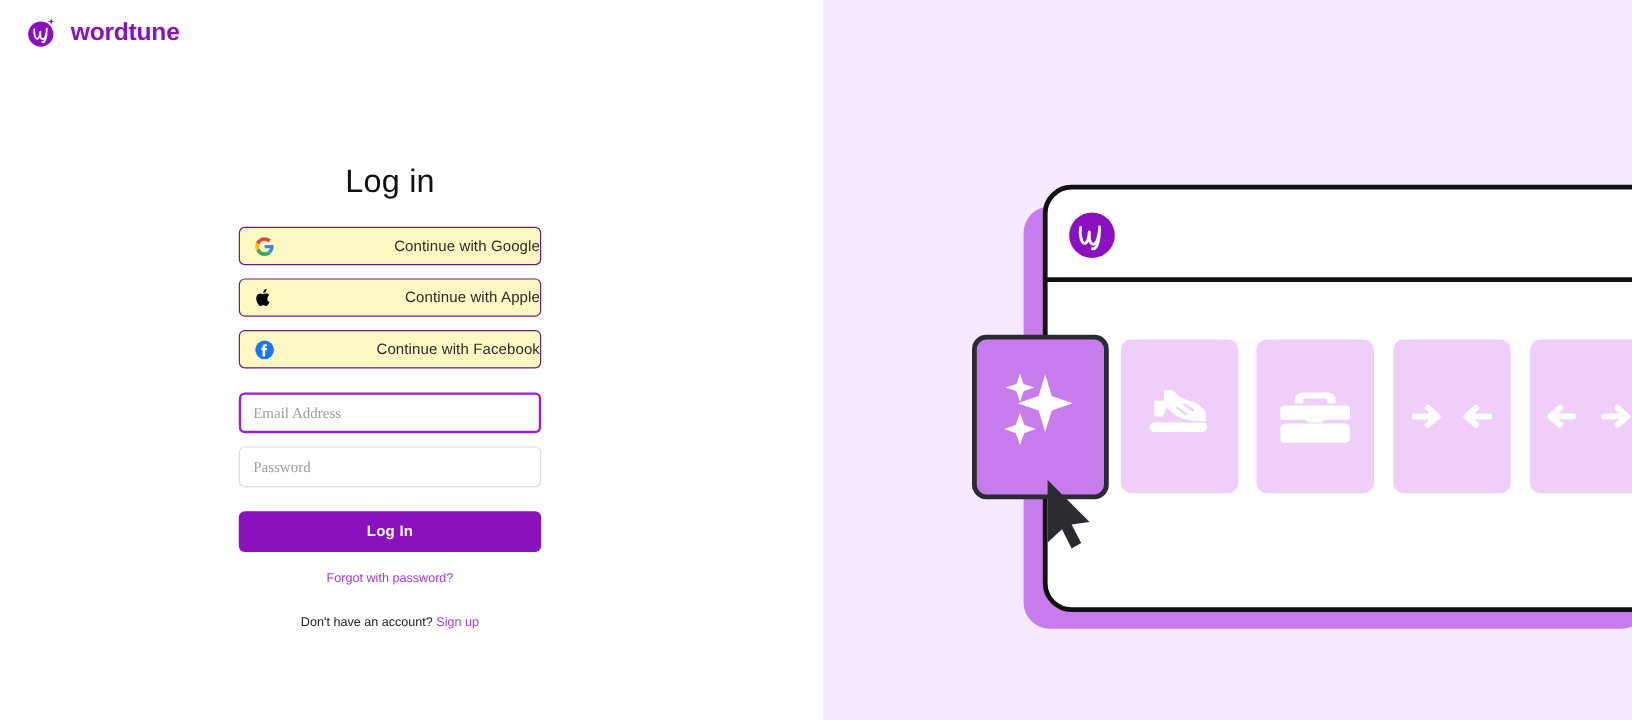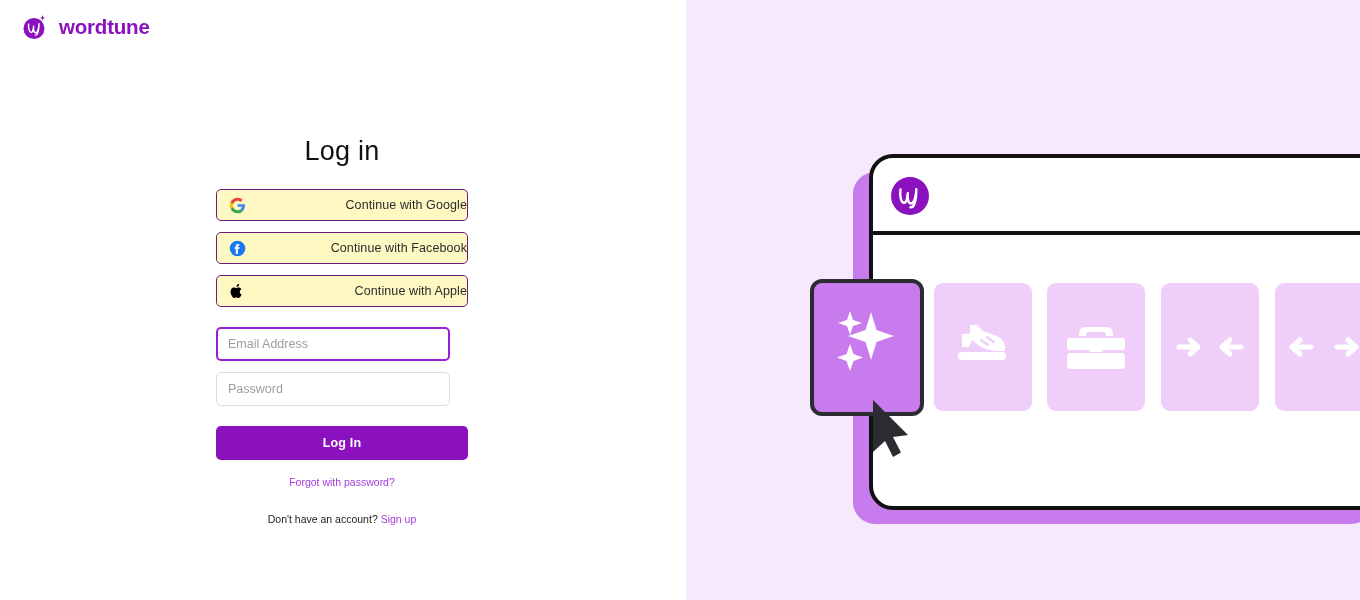--- a/index.html
+++ b/index.html
@@ -34,21 +34,21 @@
   .brand-mark { width: 30px; height: 30px; display: block; }
   .brand-name {
     font-size: 20.5px;
     font-weight: bold;
     letter-spacing: -0.2px;
     color: #8B10BE;
   }
 
   .form-wrap {
     position: absolute;
-    left: 216px;
+    left: 199px;
     top: 138px;
     width: 252px;
   }
   .page-title {
     font-size: 27px;
     color: #111111;
     text-align: center;
     font-weight: normal;
     letter-spacing: 0.2px;
     margin: 0 0 24px 0;
@@ -77,26 +77,26 @@
     display: flex; align-items: center; justify-content: center;
   }
   .social-btn .slabel {
     font-size: 12.5px;
     color: #2b2b2b;
     letter-spacing: 0.1px;
   }
 
   .field {
     display: block;
-    width: 234px;
+    width: 252px;
     height: 34px;
     margin-bottom: 11px;
     padding: 0 11px;
     font-size: 12.5px;
-    font-family: Liberation Sans, sans-serif;
+    font-family: Liberation Serif, serif;
     color: #2b2b2b;
     background: #ffffff;
     border: 1px solid #DCDCDC;
     border-radius: 5px;
     outline: none;
   }
   .field::placeholder { color: #9d9d9d; }
   .field.focused {
     border: 2px solid #9B1FD6;
     padding: 0 10px;
@@ -188,36 +188,36 @@
             <path fill="#34A853" d="M24 46c6 0 11-2 14.6-5.4l-6.9-5.3c-1.9 1.3-4.4 2.2-7.6 2.2-5.8 0-10.7-3.8-12.5-9.1l-7.2 5.5C7.9 41.1 15.4 46 24 46z"></path>
             <path fill="#FBBC05" d="M11.5 28.4c-.5-1.4-.7-2.9-.7-4.4s.3-3 .7-4.4l-7.2-5.6C2.8 16.9 2 20.3 2 24s.8 7.1 2.3 10l7.2-5.6z"></path>
             <path fill="#EA4335" d="M24 10.5c4.1 0 6.9 1.8 8.5 3.3l6.2-6C34.9 4.3 30 2 24 2 15.4 2 7.9 6.9 4.3 14l7.2 5.6C13.3 14.3 18.2 10.5 24 10.5z"></path>
           </svg>
         </span>
         <span class="slabel">Continue with Google</span>
       </div>
 
       <div class="social-btn">
         <span class="sicon">
+          <svg viewBox="0 0 24 24" width="16" height="16" aria-hidden="true">
+            <path fill="#000000" d="M16.4 12.8c0-2.6 2.1-3.8 2.2-3.9-1.2-1.8-3.1-2-3.8-2.1-1.6-.2-3.1.9-3.9.9-.8 0-2.1-.9-3.4-.9-1.8 0-3.4 1-4.3 2.6-1.8 3.2-.5 7.9 1.3 10.5.9 1.3 1.9 2.7 3.2 2.6 1.3-.1 1.8-.8 3.3-.8 1.5 0 2 .8 3.4.8 1.4 0 2.3-1.3 3.1-2.6.6-.9.9-1.4 1.4-2.5-3.6-1.3-2.5-5.1-2.5-5.6z"></path>
+            <path fill="#000000" d="M14.2 4.6c.7-.9 1.2-2.1 1.1-3.3-1 0-2.3.7-3.1 1.6-.6.8-1.2 2-1.1 3.2 1.2.1 2.4-.6 3.1-1.5z"></path>
+          </svg>
+        </span>
+        <span class="slabel">Continue with Apple</span>
+      </div>
+
+      <div class="social-btn">
+        <span class="sicon">
           <svg viewBox="0 0 24 24" width="17" height="17" aria-hidden="true">
             <circle cx="12" cy="12" r="11" fill="#1877F2"></circle>
             <path fill="#ffffff" d="M14.6 12.6h-2v7.2h-3v-7.2H8.1V10h1.5V8.6c0-1.9.8-3.1 3.1-3.1h1.9v2.6h-1.2c-.9 0-.9.3-.9.9V10h2.2l-.1 2.6z"></path>
           </svg>
         </span>
         <span class="slabel">Continue with Facebook</span>
-      </div>
-
-      <div class="social-btn">
-        <span class="sicon">
-          <svg viewBox="0 0 24 24" width="16" height="16" aria-hidden="true">
-            <path fill="#000000" d="M16.4 12.8c0-2.6 2.1-3.8 2.2-3.9-1.2-1.8-3.1-2-3.8-2.1-1.6-.2-3.1.9-3.9.9-.8 0-2.1-.9-3.4-.9-1.8 0-3.4 1-4.3 2.6-1.8 3.2-.5 7.9 1.3 10.5.9 1.3 1.9 2.7 3.2 2.6 1.3-.1 1.8-.8 3.3-.8 1.5 0 2 .8 3.4.8 1.4 0 2.3-1.3 3.1-2.6.6-.9.9-1.4 1.4-2.5-3.6-1.3-2.5-5.1-2.5-5.6z"></path>
-            <path fill="#000000" d="M14.2 4.6c.7-.9 1.2-2.1 1.1-3.3-1 0-2.3.7-3.1 1.6-.6.8-1.2 2-1.1 3.2 1.2.1 2.4-.6 3.1-1.5z"></path>
-          </svg>
-        </span>
-        <span class="slabel">Continue with Apple</span>
       </div>
 
       <div class="field-gap"></div>
 
       <input class="field focused" type="text" autocomplete="off" placeholder="Email Address" style="">
 
       <input class="field" type="password" autocomplete="off" placeholder="Password" style="">
 
       <button class="submit-btn">Log In</button>
 

